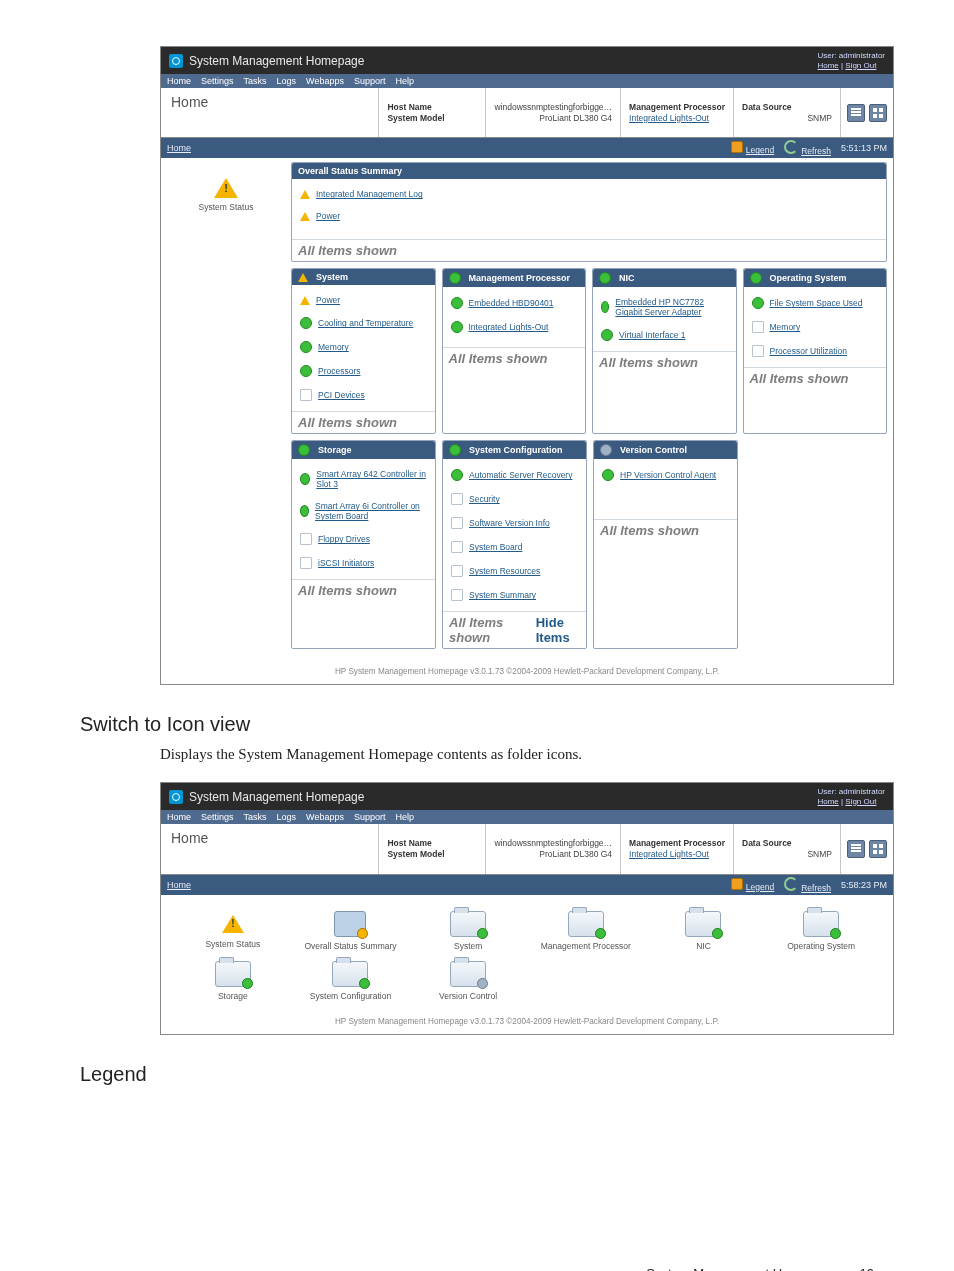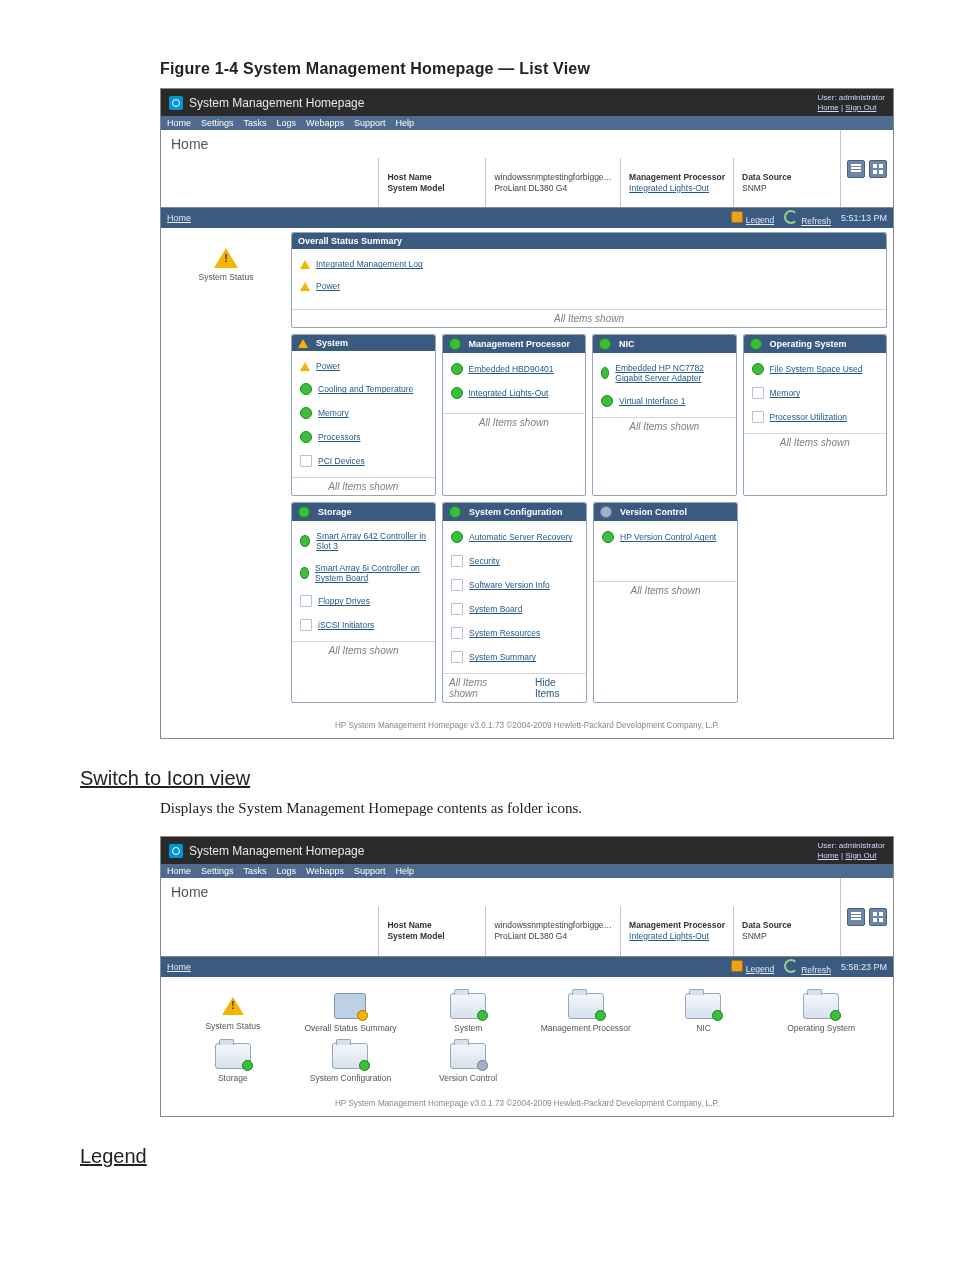--- a/index.html
+++ b/index.html
@@ -1,42 +1,42 @@
 <!DOCTYPE html>
 <html><head>
 <meta charset="utf-8">
 <style>
   html, body { margin:0; padding:0; background:#fff; font-family:Arial,Helvetica,sans-serif; color:#222; }
   .page { width:954px; margin:0 auto; padding:40px 60px 60px 80px; box-sizing:border-box; }
   .fig-cap { font-family:Arial,Helvetica,sans-serif; font-weight:700; font-size:16px; margin:20px 0 10px 80px; letter-spacing:.2px; }
   .fig-cap2 { margin-left:80px; }
-  .h2-section { font-family:Arial,Helvetica,sans-serif; font-size:20px; font-weight:400; margin:28px 0 8px 0;text-decoration:underline; }
+  .h2-section { font-family:Arial,Helvetica,sans-serif; font-size:20px; font-weight:400; margin:28px 0 8px 0; }
   .body-p { font-family:Georgia,"Times New Roman",serif; font-size:15px; margin:8px 0 16px 80px; line-height:1.45; }
   .footer-line { font-family:Liberation Sans, sans-serif; font-size:13px; text-align:right; margin-top:180px; padding-right:20px; }
   .footer-line .pgno { display:inline-block; min-width:24px; text-align:right; margin-left:10px; }
 
   
   .scr { border:1px solid #888; margin:6px 0 10px 80px; font-size:9px; color:#1b1b1b; background:#fff; }
   .titlebar { background:#2a2a2a; color:#ddd; padding:4px 8px; display:flex; align-items:center; gap:6px; }
   .hp-logo { width:14px; height:14px; background:#0096d6; border-radius:2px; display:inline-block; position:relative; }
   .hp-logo::after { content:''; position:absolute; inset:3px; border:1px solid #fff; border-radius:50%; }
   .title-text { font-size:12px; color:#e8e8e8; }
   .titlebar .grow { flex:1; }
   .titlebar .user { font-size:8px; color:#cfd8ff; line-height:1.2; }
   .titlebar .user a { color:#cfd8ff; text-decoration:underline; }
 
   .menubar { background:#4f6a8f; color:#fff; padding:2px 6px; font-size:9px; display:flex; gap:10px; }
   .menubar span { cursor:pointer; }
 
   .infobar { display:flex; align-items:stretch; border-bottom:1px solid #888; }
   .infobar .home { font-size:14px; color:#555; padding:6px 10px; flex:0 0 auto; }
   .infobar .grow { flex:1; }
-  .infobar .cell { border-left:1px solid #c7c7c7; padding:14px 8px; font-size:8.5px; line-height:1.25; min-width:90px;margin-top:28px; }
+  .infobar .cell { border-left:1px solid #c7c7c7; padding:14px 8px; font-size:8.5px; line-height:1.25; min-width:90px; }
   .infobar .k { font-weight:700; color:#333; }
-  .infobar .v { color:#444; }
+  .infobar .v { color:#444;text-align:right; }
   .infobar .link { color:#225a8a; text-decoration:underline; }
   .infobar .iconcell { display:flex; align-items:center; gap:4px; padding:4px 6px; border-left:1px solid #c7c7c7; }
   .viewbtn { width:16px; height:16px; background:#6f87a6; border:1px solid #4a5e79; border-radius:2px; display:inline-block; position:relative; }
   .viewbtn.list::before { content:''; position:absolute; left:3px; right:3px; top:3px; height:2px; background:#fff; box-shadow:0 3px 0 #fff,0 6px 0 #fff; }
   .viewbtn.icon::before { content:''; position:absolute; left:3px; top:3px; width:4px; height:4px; background:#fff; box-shadow:6px 0 0 #fff,0 6px 0 #fff,6px 6px 0 #fff; }
 
   .crumb { background:#3b5a7f; color:#e5ecf5; padding:2px 6px; font-size:9px; display:flex; justify-content:space-between; align-items:center; }
   .crumb .right { display:flex; gap:10px; align-items:center; }
   .crumb .right a { color:#e5ecf5; text-decoration:underline; font-size:8.5px; }
   .legend-ico { width:10px; height:10px; background:#f0a020; border:1px solid #b07000; border-radius:2px; display:inline-block; margin-right:3px; }
@@ -45,21 +45,21 @@
   .content { display:flex; padding:0; background:#fff; }
   .lpane { width:122px; text-align:center; padding:20px 4px; }
   .warn-tri { width:0; height:0; border-left:12px solid transparent; border-right:12px solid transparent; border-bottom:20px solid #f5b400; margin:0 auto 4px; position:relative; }
   .warn-tri::after { content:'!'; position:absolute; left:-3px; top:4px; width:6px; color:#333; font-weight:700; font-size:11px; text-align:center; }
   .lpane .lbl { font-size:8.5px; color:#555; }
 
   .rpane { flex:1; padding:4px 6px 6px 0; }
   .boxhdr { background:#3b5a7f; color:#fff; padding:3px 6px; font-size:9px; font-weight:700; border-radius:2px 2px 0 0; display:flex; align-items:center; gap:4px; }
   .box { border:1px solid #94a5bb; border-radius:2px; margin-bottom:6px; background:#fff; }
   .box .body { padding:10px 8px; font-size:8.5px; color:#444; display:flex; flex-direction:column; gap:12px; min-height:40px; }
-  .box .foot { border-top:1px solid #d0d7df; padding:3px 6px; font-size:10px; color:#7e7e7e; font-style:italic; display:flex; justify-content:center; }
+  .box .foot { border-top:1px solid #d0d7df; padding:3px 6px; font-size:13px; color:#7e7e7e; font-style:italic; display:flex; justify-content:flex-start;font-weight:bold; }
   .row4 { display:flex; gap:6px; }
   .row4 > .box { flex:1; }
 
   .st { width:10px; height:10px; display:inline-block; border-radius:50%; vertical-align:middle; margin-right:4px; }
   .st.ok { background:#3bbf3b; border:1px solid #1f8a1f; }
   .st.warn { background:none; width:0; height:0; border-left:5px solid transparent; border-right:5px solid transparent; border-bottom:9px solid #f5b400; border-radius:0; }
   .st.unk  { background:#9fb2c6; border:1px solid #6b7e92; }
   .st.doc  { background:#fff; border:1px solid #b8c2ce; border-radius:1px; }
   .itm { display:flex; align-items:center; gap:2px; color:#225a8a; }
   .itm span.t { text-decoration:underline; }
@@ -77,21 +77,20 @@
   .warn-ico-sm { width:0;height:0;border-left:11px solid transparent;border-right:11px solid transparent;border-bottom:18px solid #f5b400;margin:4px auto 6px;position:relative; }
   .warn-ico-sm::after { content:'!'; position:absolute; left:-3px; top:3px; width:6px; color:#333; font-weight:700; font-size:10px; text-align:center; }
   .sysstat-ico { width:30px;height:24px;margin:0 auto 4px;position:relative;background:#bcd1e6;border:1px solid #7e96af;border-radius:3px; }
   .sysstat-ico::after { content:''; position:absolute; right:-3px; bottom:-3px; width:9px; height:9px; background:#f5b400; border:1px solid #b07000; border-radius:50%; }
 </style>
 </head>
 <body>
 
 <div class="page">
 
-  <div class="fig-cap">Figure 1-4 System Management Homepage — List View</div>
 
   <div class="scr">
     <div class="titlebar">
       <span class="hp-logo"></span>
       <span class="title-text">System Management Homepage</span>
       <span class="grow"></span>
       <div class="user">
         <div>User: administrator</div>
         <div>
           <a>Home</a> |

